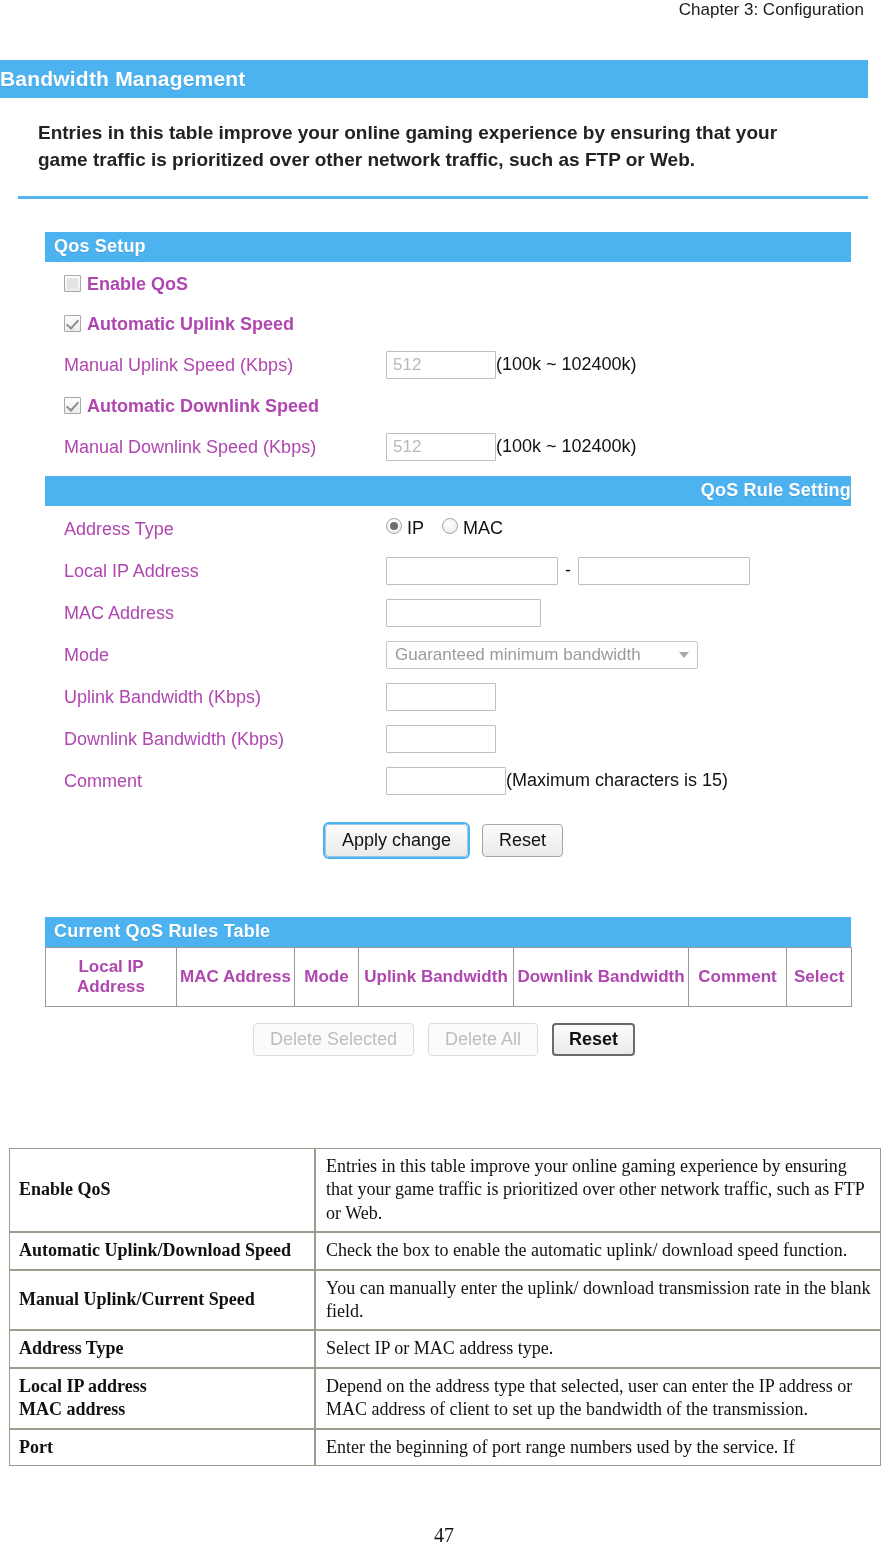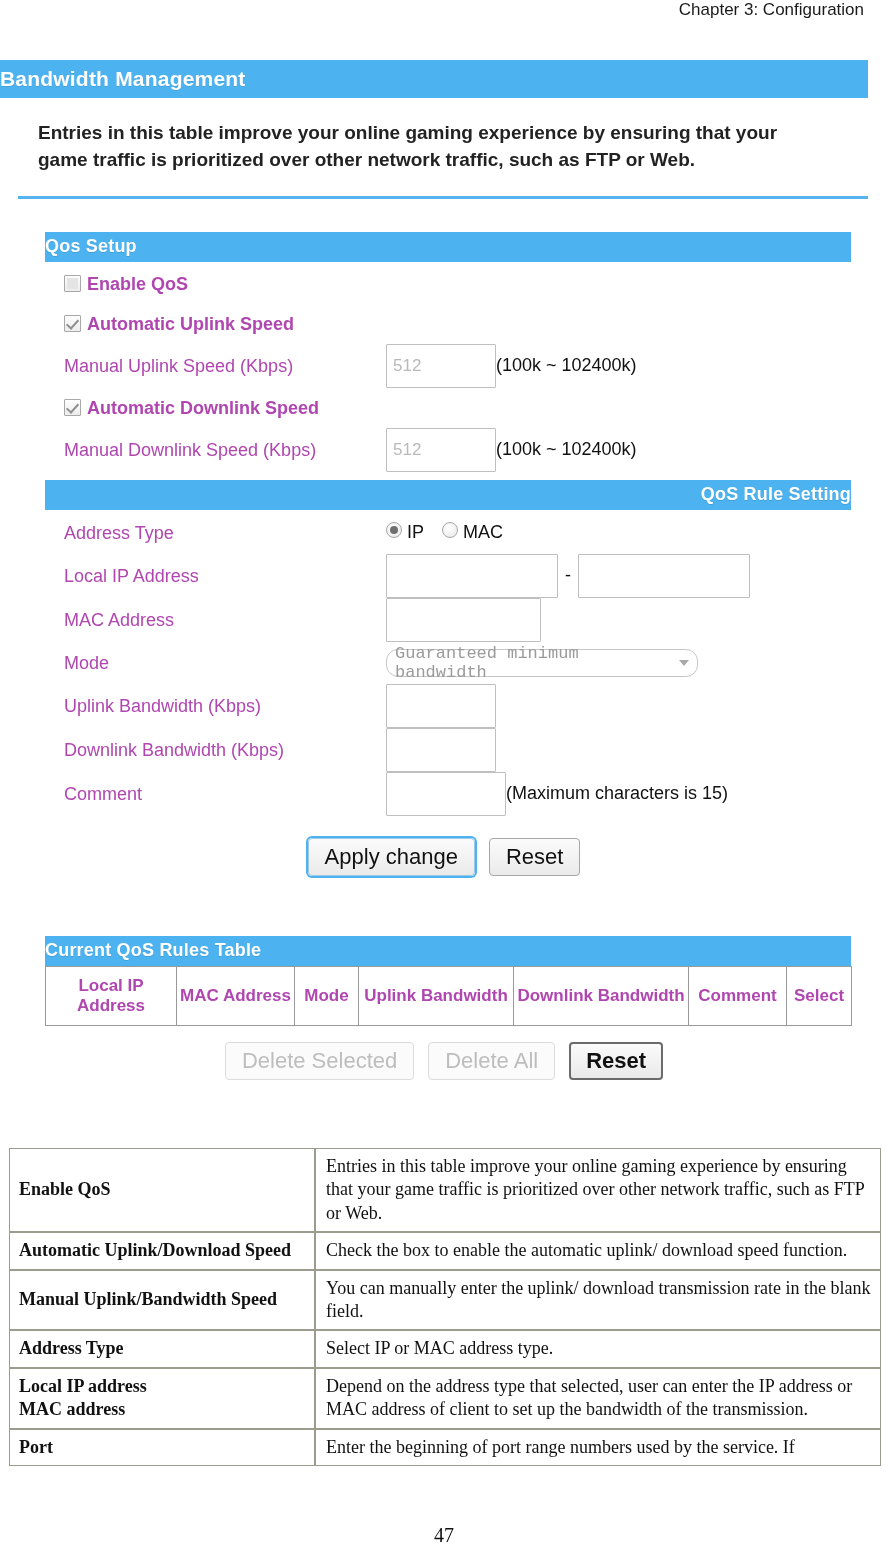--- a/index.html
+++ b/index.html
@@ -69,20 +69,21 @@
   .section-bar {
     margin-left: 45px;
     width: 806px;
     height: 30px;
     background: #4db2f0;
     color: #ffffff;
     font-size: 18px;
     font-weight: bold;
     display: flex;
     align-items: center;
+    padding-left: 9px;
     box-sizing: border-box;
     letter-spacing: 0.2px;
     text-shadow: 0 1px 0 rgba(0,0,0,0.10);
   }
 
   .form-rows { margin-top: 2px; }
 
   .frow {
     display: flex;
     align-items: center;
@@ -159,21 +160,21 @@
   }
   .radio-label {
     font-size: 18px;
     color: #111111;
     margin-left: 5px;
     margin-right: 18px;
   }
 
   
   .tin {
-    height: 44px;
+    height: 28px;
     border: 1px solid #bfbfbf;
     background: #ffffff;
     box-sizing: border-box;
     font-family: "Liberation Sans", sans-serif;
     font-size: 17px;
     color: #b9b9b9;
     padding: 0 6px;
     border-radius: 1px;
     outline: none;
   }
@@ -201,41 +202,40 @@
     height: 28px;
     border: 1px solid #c6c6c6;
     background: #ffffff;
     box-sizing: border-box;
     font-size: 17px;
     color: #9b9b9b;
     display: flex;
     align-items: center;
     padding: 0 8px;
     justify-content: space-between;
-    border-radius: 12px;
-    font-family: Liberation Mono, monospace;
+    border-radius: 2px;
   }
   .caret {
     width: 0; height: 0;
     border-left: 5px solid transparent;
     border-right: 5px solid transparent;
     border-top: 6px solid #a9a9a9;
   }
 
   
   .btn-row {
     display: flex;
     justify-content: center;
     align-items: center;
     gap: 14px;
     margin-top: 20px;
   }
   .btn {
     font-family: "Liberation Sans", sans-serif;
-    font-size: 22px;
+    font-size: 18px;
     color: #111111;
     background: linear-gradient(#fbfbfb, #eaeaea);
     border: 1px solid #a6a6a6;
     border-radius: 4px;
     padding: 5px 16px;
     box-sizing: border-box;
     white-space: nowrap;
   }
   .btn.focused {
     box-shadow: 0 0 0 2px #4db2f0;
@@ -460,21 +460,21 @@
   <tbody>
       <tr>
         <td class="k">Enable QoS</td>
         <td class="v">Entries in this table improve your online gaming experience by ensuring that your game traffic is prioritized over other network traffic, such as FTP or Web.</td>
       </tr>
       <tr>
         <td class="k">Automatic Uplink/Download Speed</td>
         <td class="v">Check the box to enable the automatic uplink/ download speed function.</td>
       </tr>
       <tr>
-        <td class="k">Manual Uplink/Bandwidth Speed</td>
+        <td class="k">Manual Uplink/Current Speed</td>
         <td class="v">You can manually enter the uplink/ download transmission rate in the blank field.</td>
       </tr>
       <tr>
         <td class="k">Address Type</td>
         <td class="v">Select IP or MAC address type.</td>
       </tr>
       <tr>
         <td class="k">Local IP address<br>MAC address</td>
         <td class="v">Depend on the address type that selected, user can enter the IP address or MAC address of client to set up the bandwidth of the transmission.</td>
       </tr>

